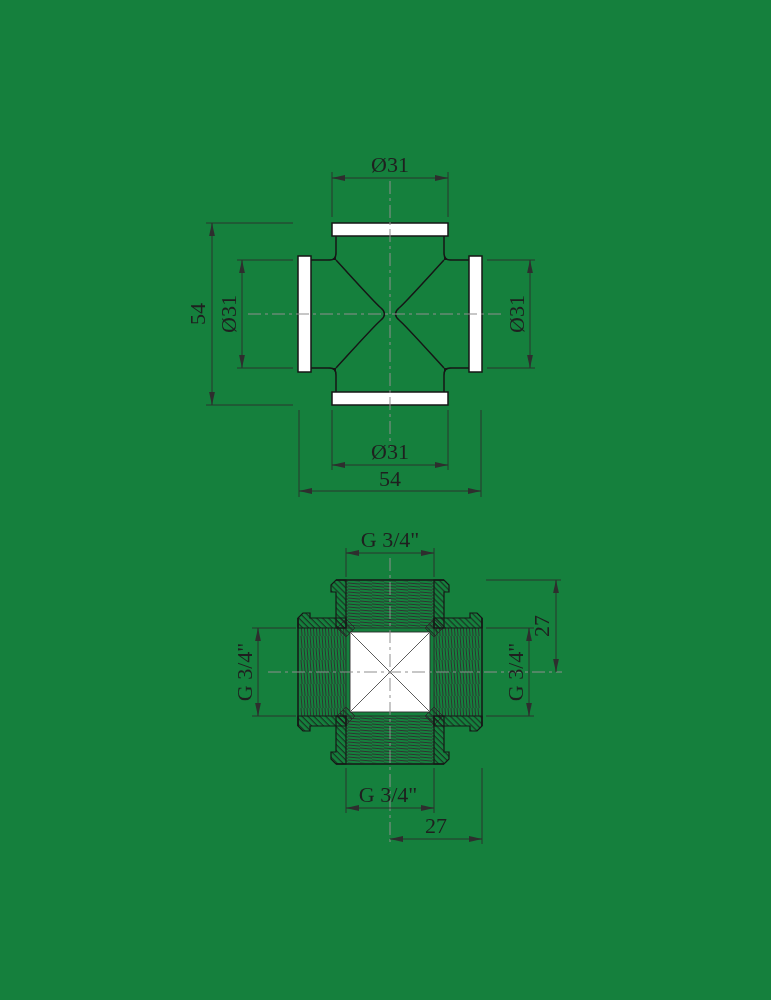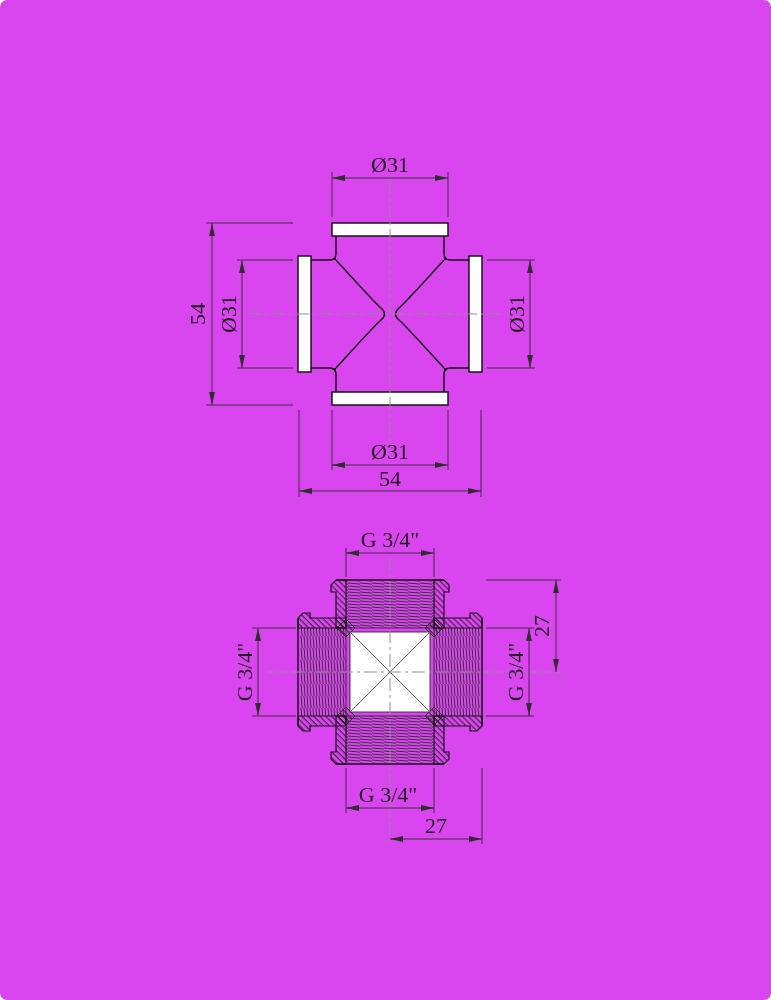--- a/index.html
+++ b/index.html
@@ -1,22 +1,21 @@
 <!DOCTYPE html>
 <html><head>
 <meta charset="utf-8">
 <style>
   html, body { margin: 0; padding: 0; background: #ffffff; }
   .page {
     position: relative;
     width: 771px;
     height: 1000px;
-    background: #d946ef;
+    background: #15803d;
     overflow: hidden;
-    border-radius: 7px;
   }
   svg { display: block; }
 
   
   .band  { fill: #ffffff; stroke: #161616; stroke-width: 1.5; }
   .edge  { fill: none;    stroke: #161616; stroke-width: 1.5; }
   .flag  { fill: #161616; stroke: none; }
 
   
   .wall    { fill: url(#hatch); stroke: #161616; stroke-width: 1.2; }

